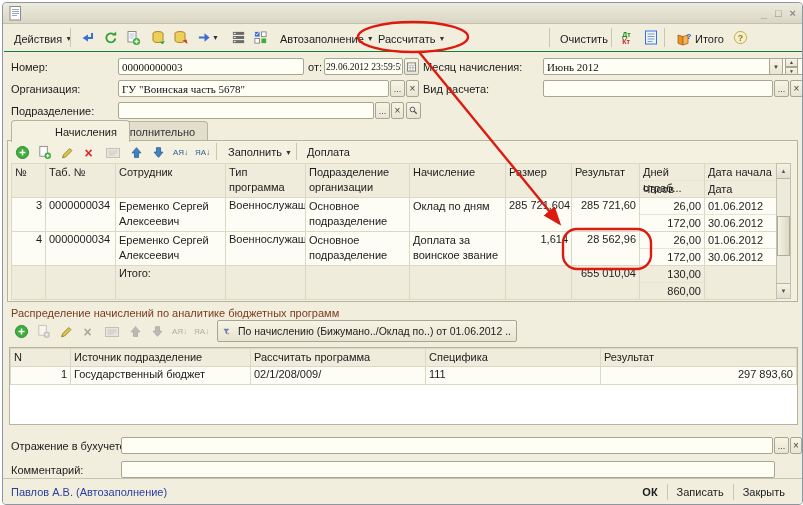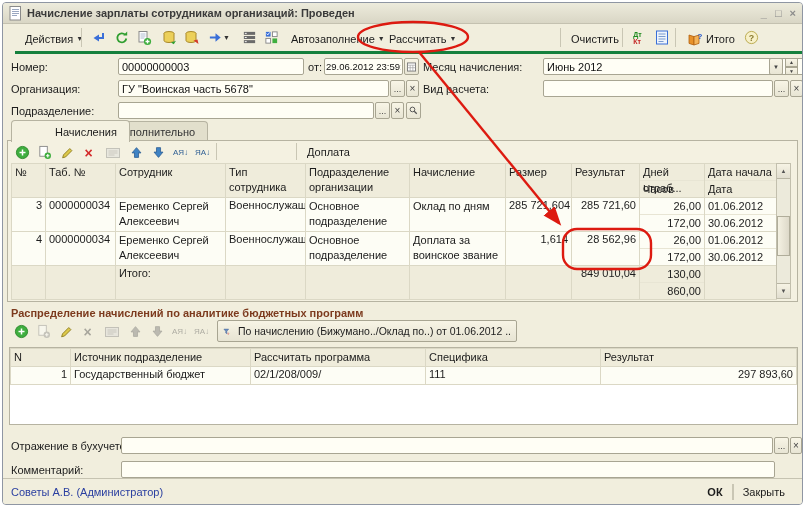--- a/index.html
+++ b/index.html
@@ -6,34 +6,34 @@
   .window{position:relative;width:799px;height:501px;margin:2px;border:1px solid #8f96a3;
           border-radius:4px;background:#f1eedd;font-size:11px;color:#1c1c1c;overflow:hidden;}
   
   .titlebar{position:absolute;left:0;top:0;right:0;height:20px;
             background:linear-gradient(#edebdc,#d9d6c5);border-bottom:1px solid #c4c1b0;
             display:flex;align-items:center;padding:0 6px;}
   .title{font-weight:bold;color:#3a3a3a;margin-left:5px;white-space:nowrap;}
   .wctrls{margin-left:auto;display:flex;gap:8px;color:#8c8c8c;font-weight:bold;font-size:11px;}
   .wctrls span{cursor:default;}
   
-  .tbar{position:absolute;left:12px;top:21px;right:0;height:27px;border-bottom:3px solid #15803d;}
+  .tbar{position:absolute;left:1px;top:21px;right:0;height:27px;border-bottom:1px solid #15803d;}
   .tbtn{position:absolute;top:3px;height:21px;display:flex;align-items:center;gap:3px;
         padding:0 5px;border:1px solid transparent;border-radius:2px;white-space:nowrap;}
   .drop{font-size:7px;color:#333;}
   .vsep{position:absolute;top:4px;width:1px;height:19px;background:#c9c6b4;}
   .icn{position:absolute;top:3px;width:21px;height:21px;display:flex;align-items:center;
        justify-content:center;}
   .dis{filter:grayscale(1) opacity(.45);}
   .dtkt{display:flex;flex-direction:column;line-height:7px;font-size:7px;font-weight:bold;}
   .dtkt .dt{color:#1d8a1d;}.dtkt .kt{color:#c32222;}
   
   .lbl{position:absolute;white-space:nowrap;color:#1c1c1c;}
   .fld{position:absolute;height:17px;background:#fffef5;border:1px solid #a8a592;border-radius:2px;
-       font-family:Liberation Sans, sans-serif;font-size:11px;padding:0 3px;box-sizing:border-box;color:#111;}
+       font-family:Liberation Serif, serif;font-size:11px;padding:0 3px;box-sizing:border-box;color:#111;}
   .sbtn{position:absolute;height:17px;box-sizing:border-box;border:1px solid #a8a592;
         background:linear-gradient(#f8f5e6,#e8e5d4);border-radius:2px;font-size:9px;color:#444;
         display:flex;align-items:center;justify-content:center;padding:0 2px;}
   .spin{position:absolute;width:13px;height:17px;display:flex;flex-direction:column;}
   .spin div{flex:1;border:1px solid #a8a592;background:linear-gradient(#f8f5e6,#e8e5d4);
             font-size:5px;display:flex;align-items:center;justify-content:center;color:#444;}
   
   .tab{position:absolute;height:20px;display:flex;align-items:center;padding:0 12px;
        border:1px solid #b6b3a1;border-bottom:none;border-radius:4px 4px 0 0;}
   .tab.active{top:117px;background:#f4f1e1;z-index:3;height:21px;padding-left:43px;}
@@ -51,21 +51,21 @@
   .two div{height:16px;line-height:16px;padding:0 3px;box-sizing:border-box;}
   .two .l2{border-top:1px solid #e8e5d4;}
   tr.trow td{background:#efecdb;}
   .vscroll{position:absolute;width:15px;background:#eceadb;border:1px solid #c2bfad;box-sizing:border-box;}
   .sb{width:13px;height:14px;background:linear-gradient(#f6f3e4,#e1ded0);border-bottom:1px solid #b8b5a3;
       font-size:6px;display:flex;align-items:center;justify-content:center;color:#555;}
   .sb.bot{position:absolute;bottom:0;border-top:1px solid #b8b5a3;border-bottom:none;}
   .thumb{position:absolute;left:0;width:13px;height:40px;top:52px;
          background:linear-gradient(90deg,#f4f1e2,#ddd9c9);border:1px solid #b0ad9a;box-sizing:border-box;}
   
-  .sect{position:absolute;left:8px;top:304px;font-weight:bold;color:#7c3a1d;}
+  .sect{position:absolute;left:8px;top:304px;font-weight:normal;color:#7c3a1d;}
   .tbar2{position:absolute;left:4px;top:317px;right:4px;height:23px;}
   .filterbtn{position:absolute;left:210px;top:0px;width:288px;height:20px;border:1px solid #a8a592;
              background:linear-gradient(#f7f4e5,#e7e4d3);border-radius:2px;display:flex;
              align-items:center;gap:8px;padding:0 5px;font-size:10.5px;white-space:nowrap;overflow:hidden;}
   .t2box{position:absolute;left:6px;top:344px;width:789px;height:78px;box-sizing:border-box;
          border:1px solid #b6b3a1;background:#ffffff;overflow:hidden;}
   
   .status{position:absolute;left:0;right:0;bottom:0;height:25px;border-top:1px solid #c6c3b1;
           display:flex;align-items:center;padding:0 8px;background:#f1eedd;}
   .user{color:#2a3fa0;}
@@ -79,21 +79,20 @@
 </head>
 <body>
 
 <div class="window">
 
   <div class="titlebar">
     <svg width="13" height="15" viewBox="0 0 13 15">
       <rect x="1" y="0.5" width="10.5" height="13.5" fill="#ffffff" stroke="#8a8a8a"></rect>
       <path d="M3 3.5h7M3 5.5h7M3 7.5h7M3 9.5h5" stroke="#9aa7c0" stroke-width="1"></path>
     </svg>
-    <span class="title">Начисление зарплаты сотрудникам организаций: Проведен</span>
     <div class="wctrls">
       <span>_</span>
       <span>□</span>
       <span>×</span>
     </div>
   </div>
 
   <div class="tbar">
     <div class="tbtn" style="left:4px">
       <span>Действия</span>
@@ -287,20 +286,24 @@
           <path d="M8 14l5.5-6.5H10.5V2h-5v5.5H2.5z" fill="#3f83c4" stroke="#2f5f94"></path>
         </svg>
       </div>
       <div class="icn" style="left:162px;top:1px;font-size:8px;color:#2f5f94">
         <span>АЯ↓</span>
       </div>
       <div class="icn" style="left:184px;top:1px;font-size:8px;color:#2f5f94">
         <span>ЯА↓</span>
       </div>
       <div class="vsep" style="left:208px;top:2px;height:17px"></div>
+      <div class="tbtn" style="left:214px;top:0px;height:20px">
+        <span>Заполнить</span>
+        <span class="drop">▼</span>
+      </div>
       <div class="vsep" style="left:288px;top:2px;height:17px"></div>
       <div class="tbtn" style="left:293px;top:0px;height:20px">
         <span>Доплата</span>
       </div>
     </div>
 
     <table class="grid" style="position:absolute;left:3px;top:22px;width:765px">
       <colgroup>
         <col style="width:34px">
           <col style="width:70px">
@@ -311,21 +314,21 @@
           <col style="width:66px">
           <col style="width:68px">
         <col style="width:65px">
           <col style="width:72px">
       </colgroup>
       <thead>
         <tr style="height:34px">
           <th>№</th>
           <th>Таб. №</th>
           <th>Сотрудник</th>
-          <th>Тип сотрудника</th>
+          <th>Тип программа</th>
           <th>Подразделение организации</th>
           <th>Начисление</th>
           <th>Размер</th>
           <th>Результат</th>
           <th class="two">
             <div class="l1">Дней отраб...</div>
             <div class="l2">Часов отра...</div>
           </th>
           <th class="two">
             <div class="l1">Дата начала</div>
@@ -371,21 +374,21 @@
           </td>
         </tr>
         <tr class="trow" style="height:34px">
           <td></td>
           <td></td>
           <td>Итого:</td>
           <td></td>
           <td></td>
           <td></td>
           <td></td>
-          <td class="r">849 010,04</td>
+          <td class="r">655 010,04</td>
           <td class="two">
             <div class="l1 r">130,00</div>
             <div class="l2 r">860,00</div>
           </td>
           <td></td>
         </tr>
       </tbody>
     </table>
 
     <div class="vscroll" style="left:768px;top:22px;height:136px">
@@ -481,24 +484,25 @@
   </div>
 
   <span class="lbl" style="left:8px;top:437px">Отражение в бухучете:</span>
   <input class="fld" style="left: 118px; top: 434px; width: 652px;" readonly="">
   <div class="sbtn" style="left:771px;top:434px;width:15px">...</div>
   <div class="sbtn" style="left:787px;top:434px;width:12px;font-size:10px">×</div>
   <span class="lbl" style="left:8px;top:461px">Комментарий:</span>
   <input class="fld" style="left: 118px; top: 458px; width: 654px;" readonly="">
 
   <div class="status">
-    <span class="user">Советы А.В. (Администратор)</span>
+    <span class="user">Павлов А.В. (Автозаполнение)</span>
     <div class="sbtns">
       <div class="fbtn ok">ОК</div>
       <div class="fdiv"></div>
+      <div class="fbtn">Записать</div>
       <div class="fdiv"></div>
       <div class="fbtn">Закрыть</div>
     </div>
   </div>
 
   <svg class="ann" width="799" height="501" viewBox="0 0 799 501">
     <defs>
       <marker id="ah" markerWidth="9" markerHeight="8" refX="6.5" refY="3" orient="auto">
         <path d="M0 0L8 3L0 6z" fill="#dd1a10"></path>
       </marker>

